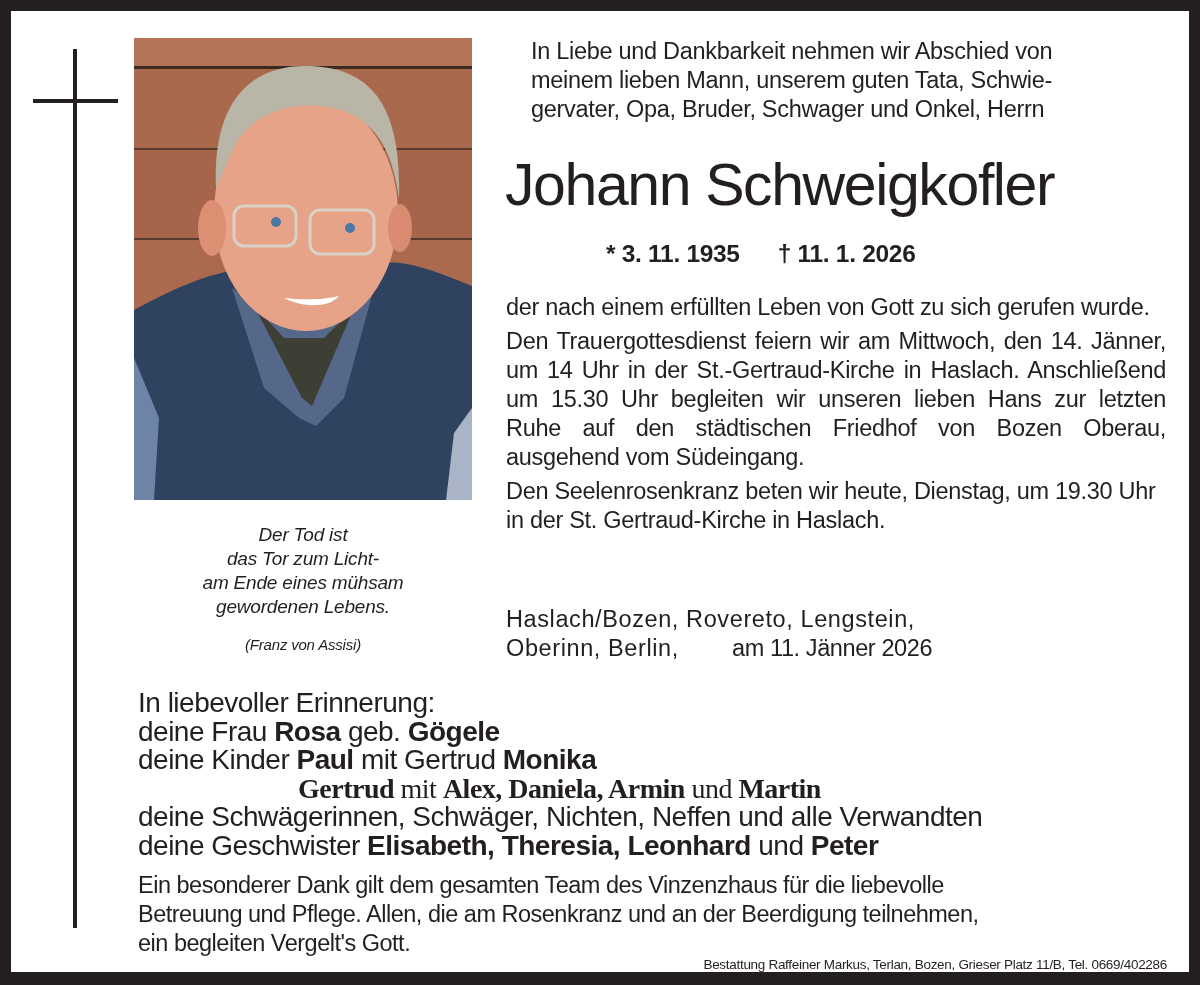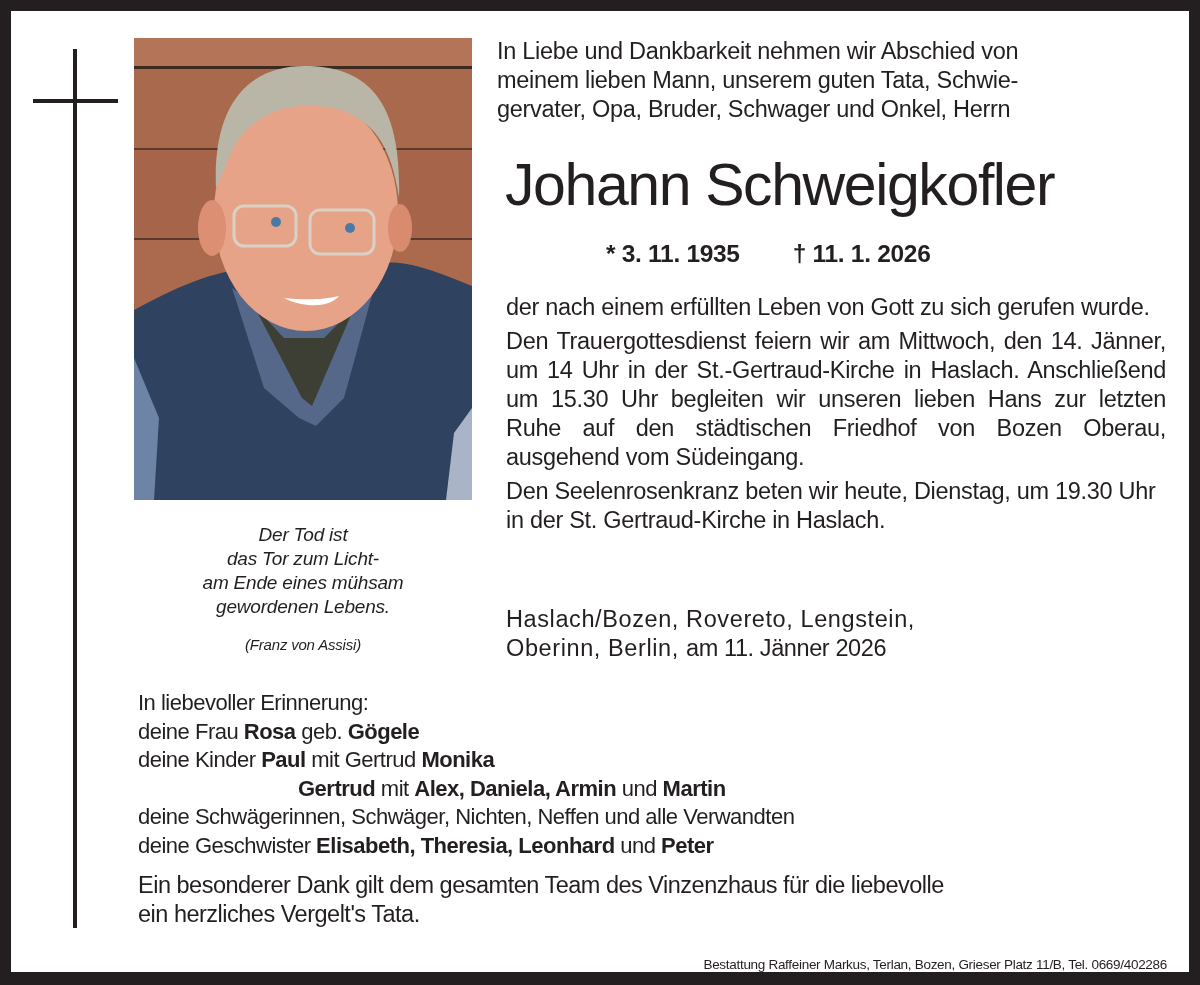--- a/index.html
+++ b/index.html
@@ -9,35 +9,35 @@
   .cross-v { position:absolute; left:62px; top:38px; width:4px; height:879px; background:#231f20; }
   .cross-h { position:absolute; left:22px; top:88px; width:85px; height:4px; background:#231f20; }
 
   .photo { position:absolute; left:123px; top:27px; width:338px; height:462px; overflow:hidden; background:#a9684b; }
   .photo svg { display:block; width:100%; height:100%; }
 
   .quote { position:absolute; left:123px; top:512px; width:338px; text-align:center; font-style:italic;
            font-size:19px; line-height:24px; letter-spacing:-0.2px; }
   .quote .src { font-size:15px; margin-top:16px; line-height:20px; }
 
-  .intro { position:absolute; left:486px; top:26px; width:660px; font-size:23.5px; line-height:29px; letter-spacing:-0.3px; }
+  .intro { position:absolute; left:520px; top:26px; width:660px; font-size:23.5px; line-height:29px; letter-spacing:-0.3px; }
   .name { position:absolute; left:494px; top:140px; width:670px; font-weight:normal; font-size:59px; line-height:68px;
           letter-spacing:-1.4px; white-space:nowrap; }
   .dates { position:absolute; left:595px; top:227px; font-weight:bold; font-size:24.5px; line-height:32px; white-space:nowrap; letter-spacing:-0.3px; }
-  .dates span + span { margin-left:53px; }
+  .dates span + span { margin-left:38px; }
 
   .body { position:absolute; left:495px; top:282px; width:660px; font-size:23.5px; line-height:29px; text-align:justify; letter-spacing:-0.3px; }
   .body p { margin:0 0 5px 0; }
   .body p.last { text-align:left; }
   .place { position:absolute; left:495px; top:594px; width:670px; font-size:23.5px; line-height:29px; letter-spacing:0.6px; }
-  .place .tight { letter-spacing:-0.4px; }
+  .place .tight { letter-spacing:-0.4px;margin-left:46px; }
 
-  .family { position:absolute; left:127px; top:678px; width:1000px; font-size:22px; line-height:28.5px; letter-spacing:-0.5px; }
+  .family { position:absolute; left:127px; top:678px; width:1000px; font-size:28px; line-height:28.5px; letter-spacing:-0.5px; }
   .family b { font-weight:bold; }
-  .family .indent { padding-left:160px; }
+  .family .indent { padding-left:160px;font-family:Liberation Serif, serif; }
 
   .thanks { position:absolute; left:127px; top:860px; width:1045px; font-size:23.5px; line-height:29px; letter-spacing:-0.5px; }
   .footer { position:absolute; right:22px; top:946px; font-size:13.5px; letter-spacing:-0.3px; white-space:nowrap; }
 </style>
 </head>
 <body>
 
 <div class="card">
 
   <div>
@@ -106,17 +106,18 @@
     <div>In liebevoller Erinnerung:</div>
     <div><span>deine Frau </span><b>Rosa</b><span> geb. </span><b>Gögele</b></div>
     <div><span>deine Kinder </span><b>Paul</b><span> mit Gertrud </span><b>Monika</b></div>
     <div class="indent"><b>Gertrud</b><span> mit </span><b>Alex, Daniela, Armin</b><span> und </span><b>Martin</b></div>
     <div>deine Schwägerinnen, Schwäger, Nichten, Neffen und alle Verwandten</div>
     <div><span>deine Geschwister </span><b>Elisabeth, Theresia, Leonhard</b><span> und </span><b>Peter</b></div>
   </div>
 
   <div class="thanks">
     <div>Ein besonderer Dank gilt dem gesamten Team des Vinzenzhaus für die liebevolle</div>
-    <div>ein herzliches Vergelt's Tata.</div>
+    <div>Betreuung und Pflege. Allen, die am Rosenkranz und an der Beerdigung teilnehmen,</div>
+    <div>ein begleiten Vergelt's Gott.</div>
   </div>
 
   <div class="footer">Bestattung Raffeiner Markus, Terlan, Bozen, Grieser Platz 11/B, Tel. 0669/402286</div>
 </div>
 
 </body></html>

